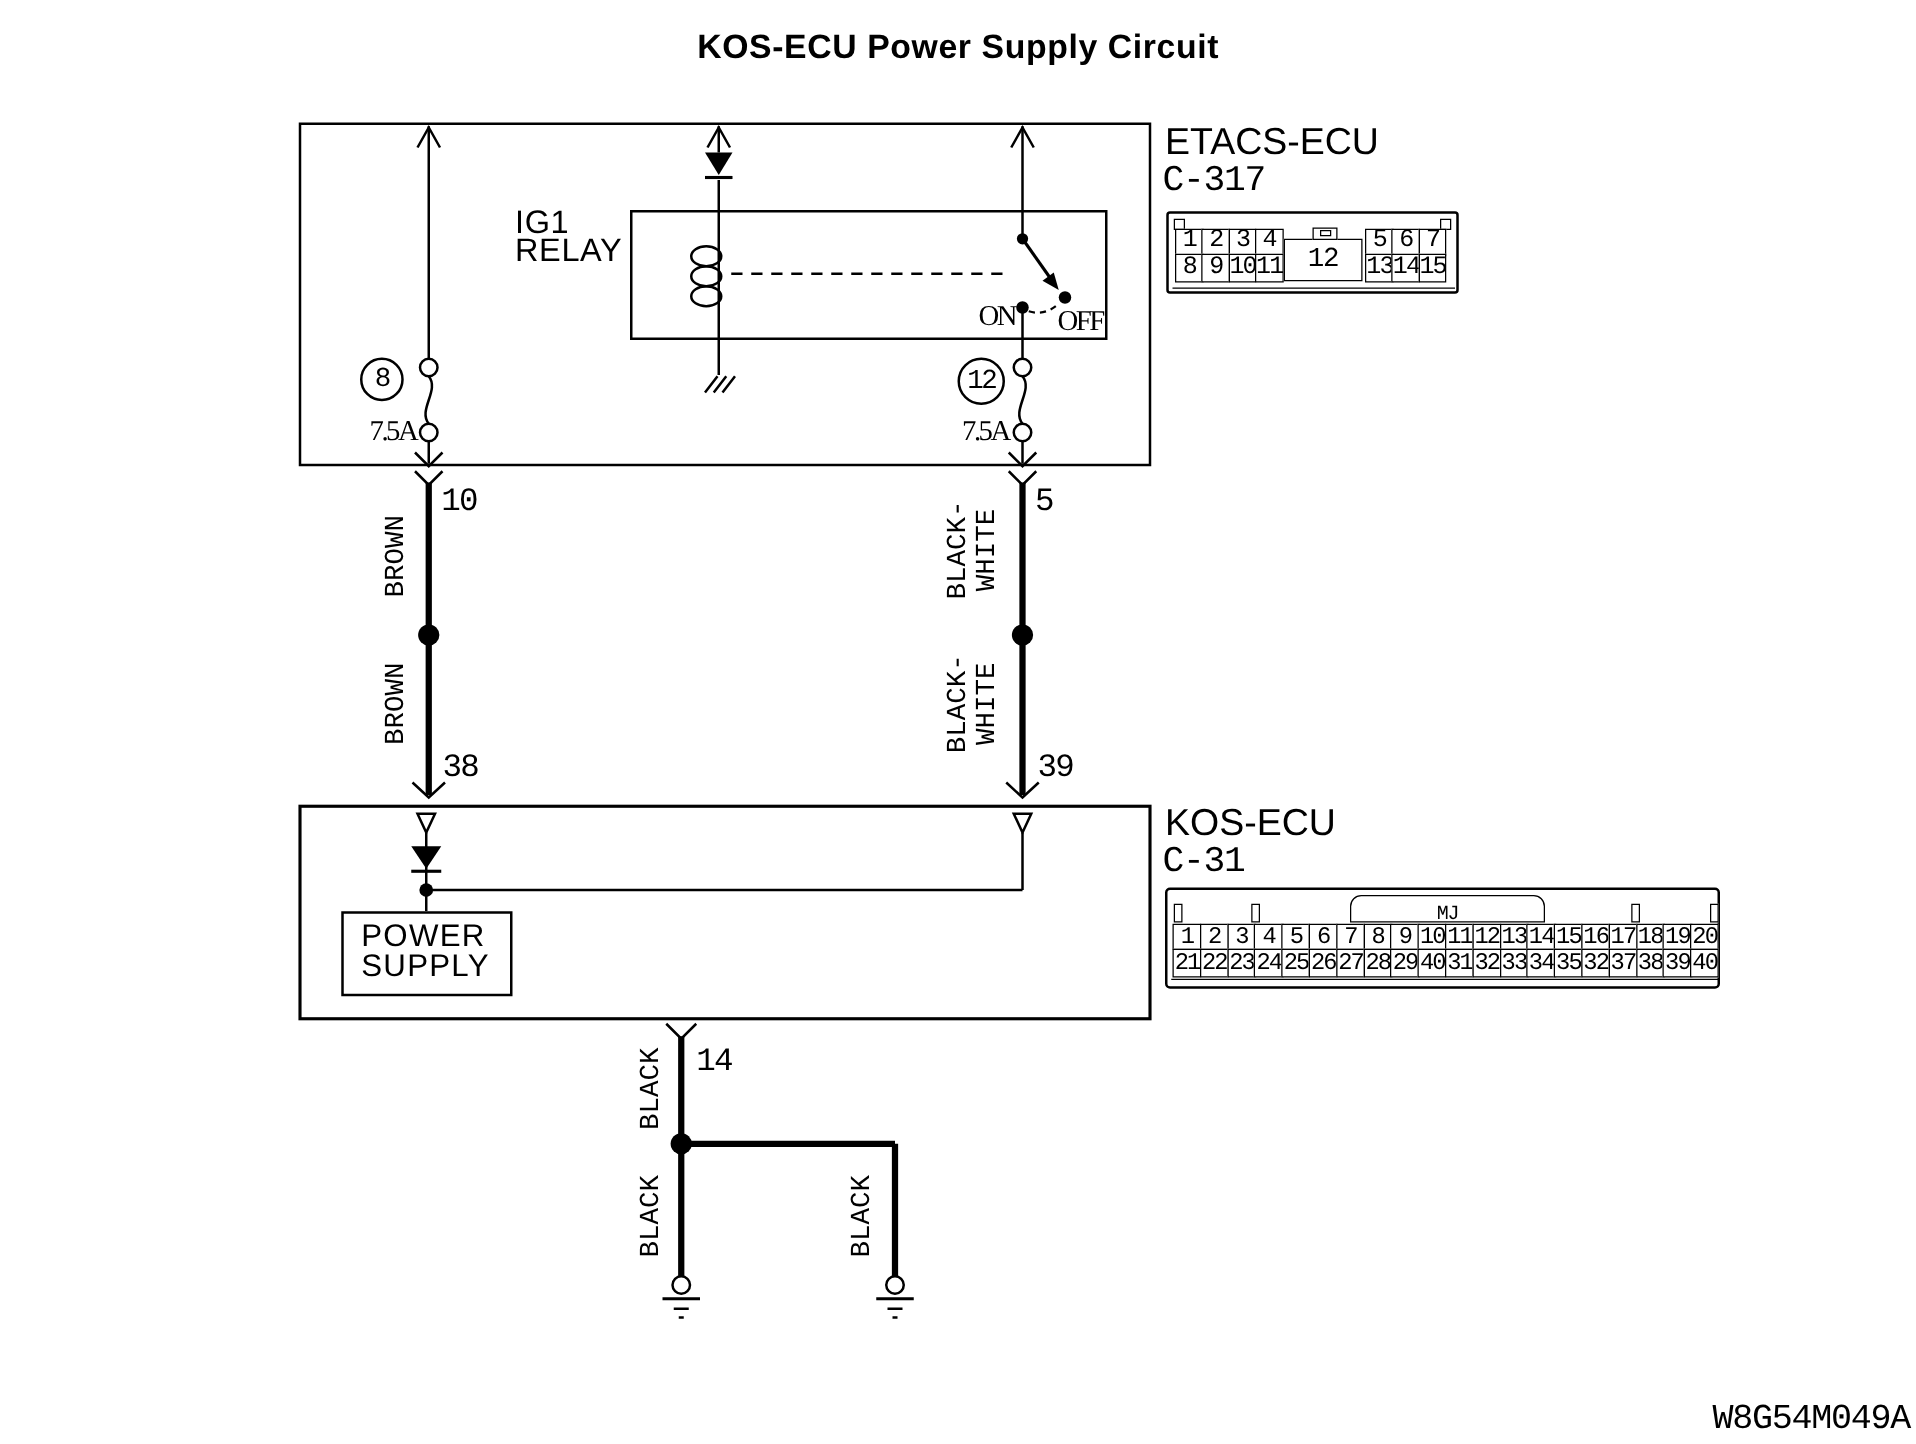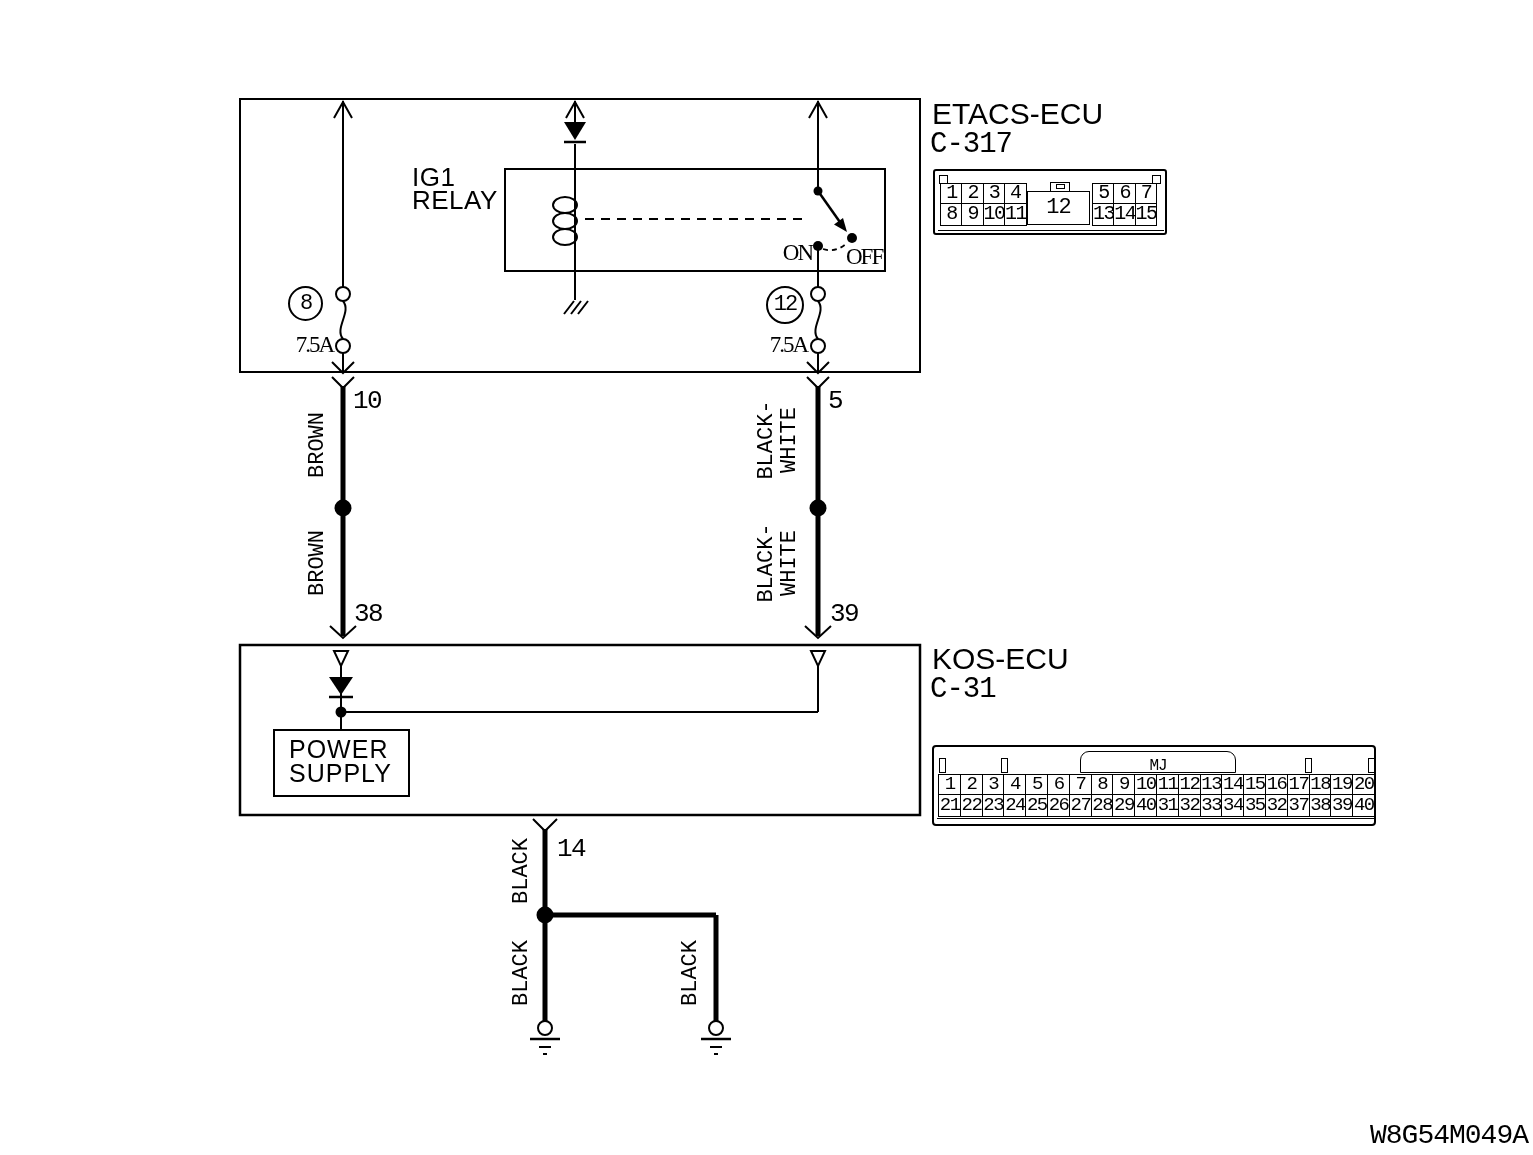--- a/index.html
+++ b/index.html
@@ -15,21 +15,21 @@
   .code{font-family:"Liberation Mono","DejaVu Sans Mono",monospace;font-size:29px;letter-spacing:-1px;}
   .vlabel{position:absolute;transform:translate(-50%,-50%) rotate(-90deg);
           font-family:"Liberation Mono","DejaVu Sans Mono",monospace;
           font-size:22px;line-height:23px;text-align:center;white-space:pre-line;letter-spacing:0;}
   .fusebadge{position:absolute;border:2px solid #000;border-radius:50%;text-align:center;
              font-family:"Liberation Mono","DejaVu Sans Mono",monospace;letter-spacing:-2px;background:#fff;box-sizing:border-box;}
   .pslabel{left:289px;top:737px;font-size:25px;line-height:24px;letter-spacing:1px;}
   .iglabel{left:412px;top:166px;font-size:26px;line-height:23px;letter-spacing:.5px;}
   .conn{position:absolute;border:2px solid #000;background:#fff;box-sizing:border-box;}
   .c317{left:933px;top:169px;width:234px;height:66px;border-radius:3px;}
-  .c31{left:932px;top:745px;width:444px;height:81px;border-radius:4px;}
+  .c31{left:932px;top:710px;width:444px;height:81px;border-radius:4px;}
   .crow{position:absolute;display:flex;}
   .ccell{box-sizing:border-box;border:1.5px solid #000;background:#fff;text-align:center;
          font-family:"Liberation Mono","DejaVu Sans Mono",monospace;letter-spacing:-1.5px;}
   .ccell + .ccell{margin-left:-1.5px;}
   .c317 .ccell{width:22.8px;height:21.5px;font-size:20px;line-height:18.5px;}
   .c317 .r2 .ccell{height:22.5px;line-height:19.5px;}
   .c31 .ccell{width:23.3px;height:21.5px;font-size:19px;line-height:18.5px;}
   .c31 .r2 .ccell{height:23px;line-height:20px;}
   .notch{position:absolute;width:9px;height:9px;border:1.5px solid #000;box-sizing:border-box;background:#fff;}
   .keytab{position:absolute;width:7px;height:15px;border:1.5px solid #000;box-sizing:border-box;background:#fff;top:11px;}
@@ -166,20 +166,21 @@
       <line x1="543" y1="1054" x2="547" y2="1054" stroke-width="2"></line>
     </g>
     <g stroke="#000">
       <circle cx="716" cy="1028" r="7" fill="#fff" stroke-width="2"></circle>
       <line x1="701" y1="1039" x2="731" y2="1039" stroke-width="2.5"></line>
       <line x1="710" y1="1047" x2="722" y2="1047" stroke-width="2"></line>
       <line x1="714" y1="1054" x2="718" y2="1054" stroke-width="2"></line>
     </g>
   </svg>
 
+  <div class="abs title">KOS-ECU  Power Supply Circuit</div>
 
   <div class="abs iglabel">IG1
 RELAY</div>
 
   <div class="abs tech" style="left:752px;top:240px;width:60px;text-align:right;">ON</div>
   <div class="abs tech" style="left:846px;top:244px;">OFF</div>
 
   <div class="fusebadge" style="left:288px;top:286px;width:35px;height:35px;font-size:22px;line-height:31px;">8</div>
   <div class="fusebadge" style="left:766px;top:286px;width:38px;height:38px;font-size:22px;line-height:34px;">12</div>
   <div class="abs tech" style="left:263px;top:332px;width:70px;text-align:right;">7.5A</div>

